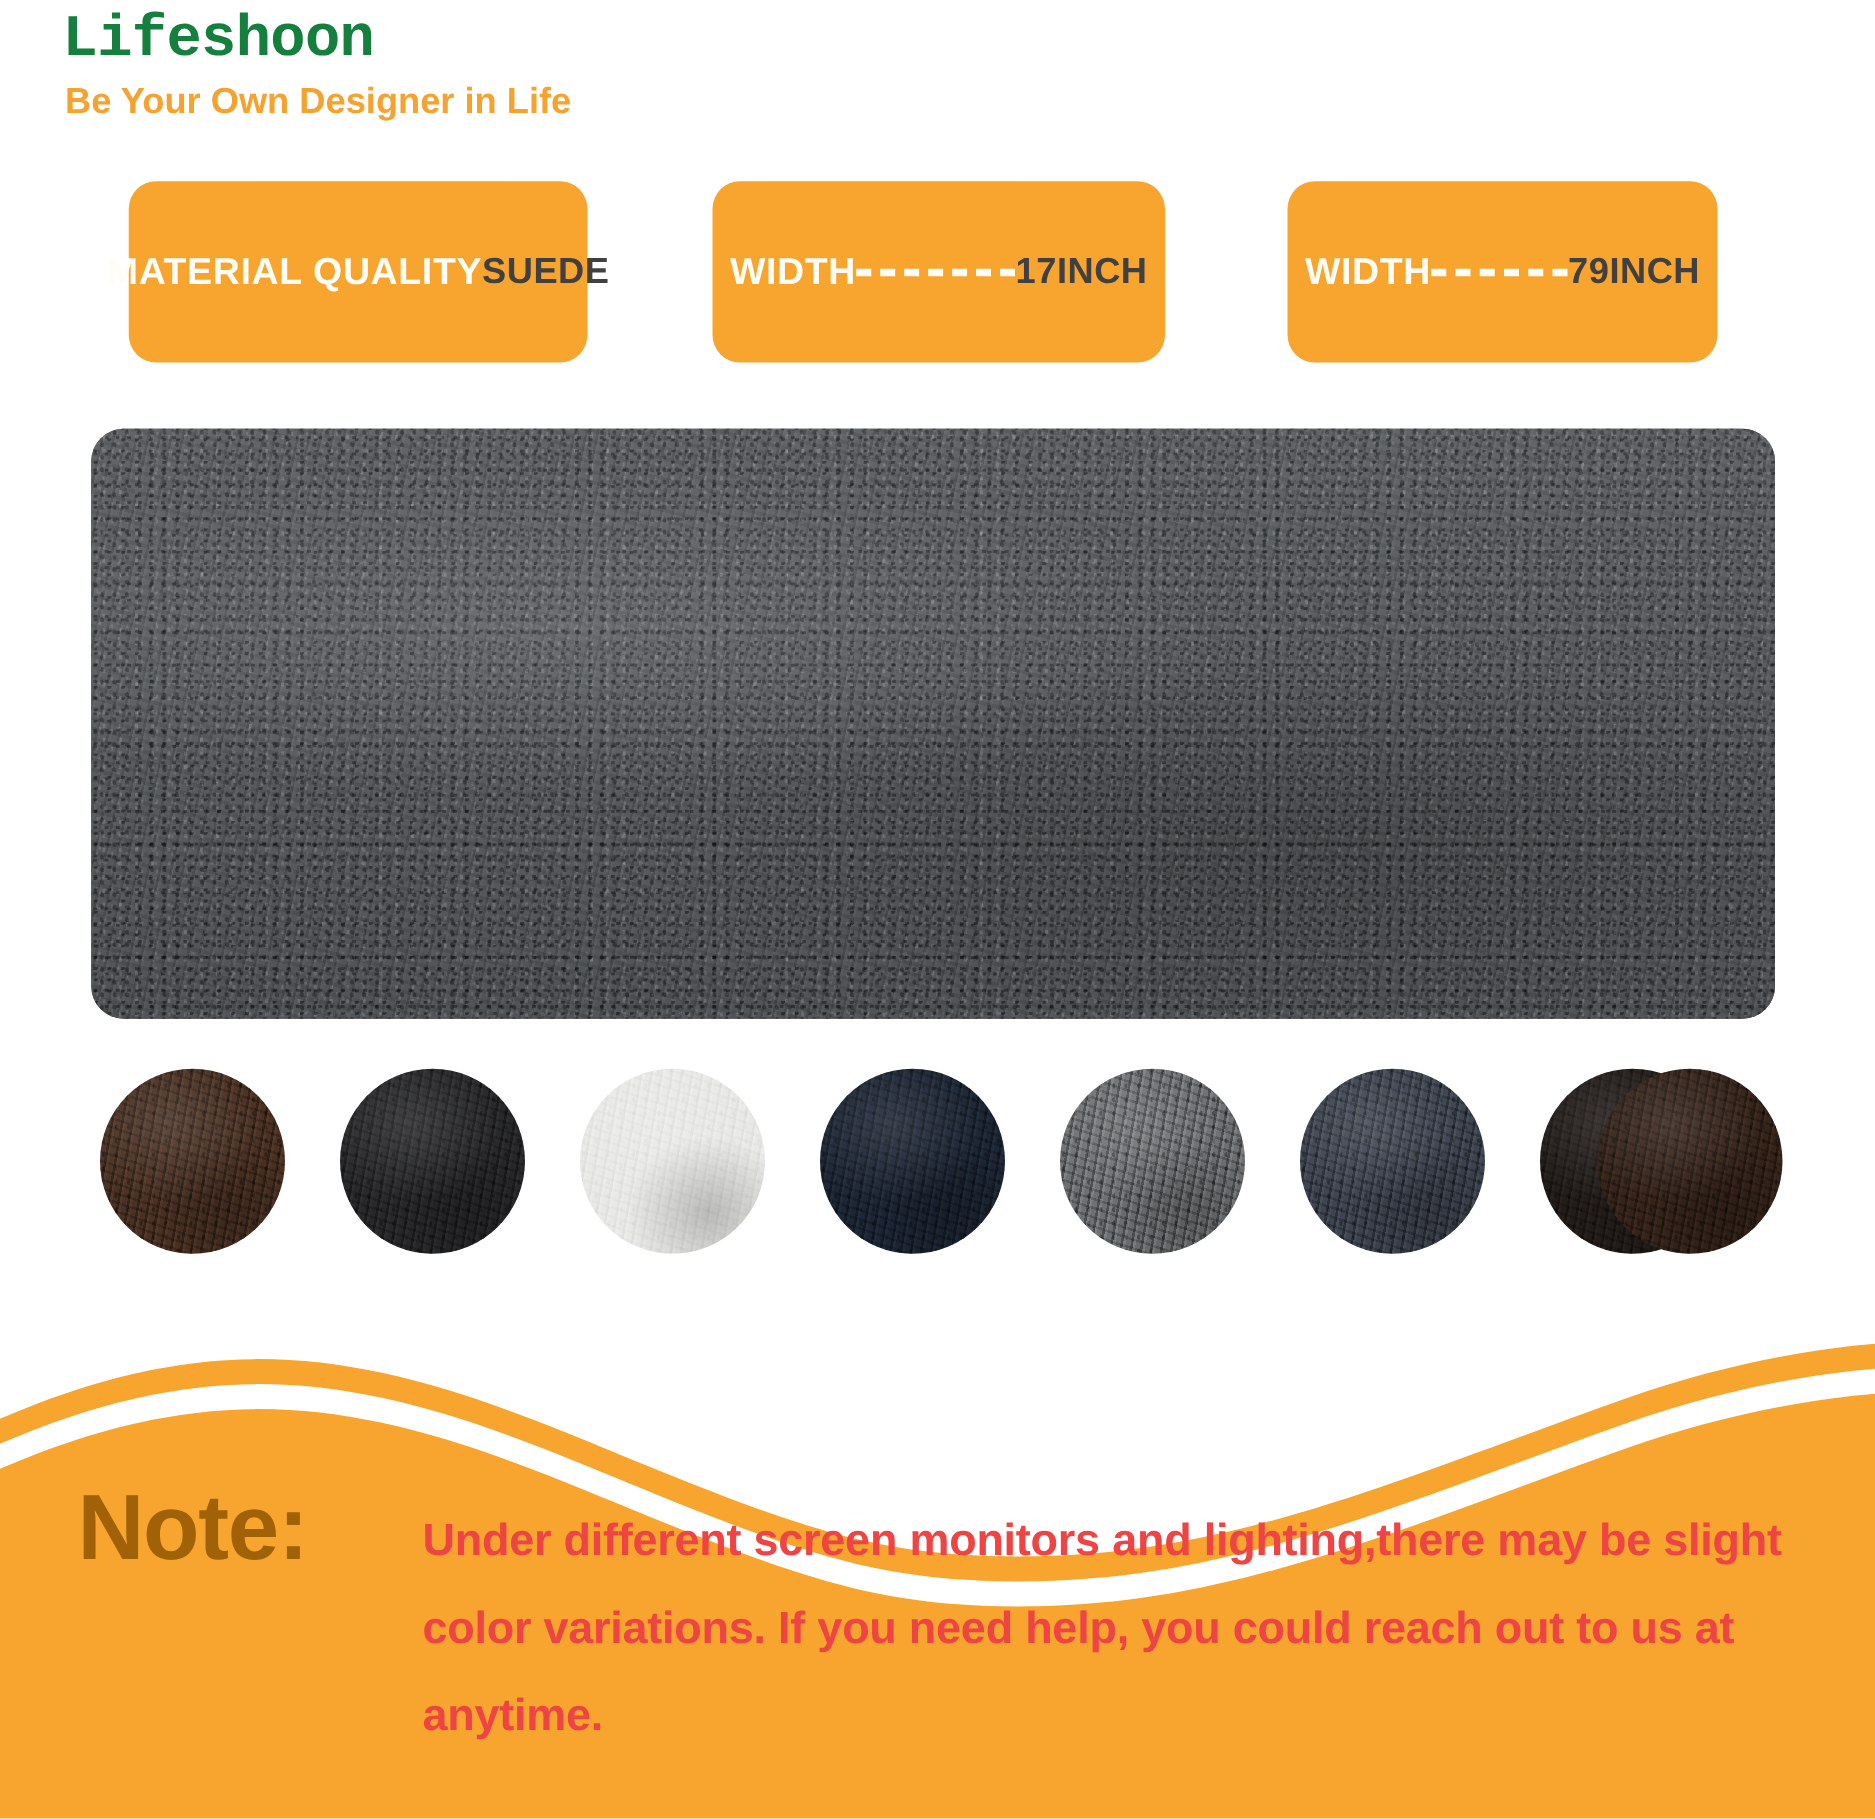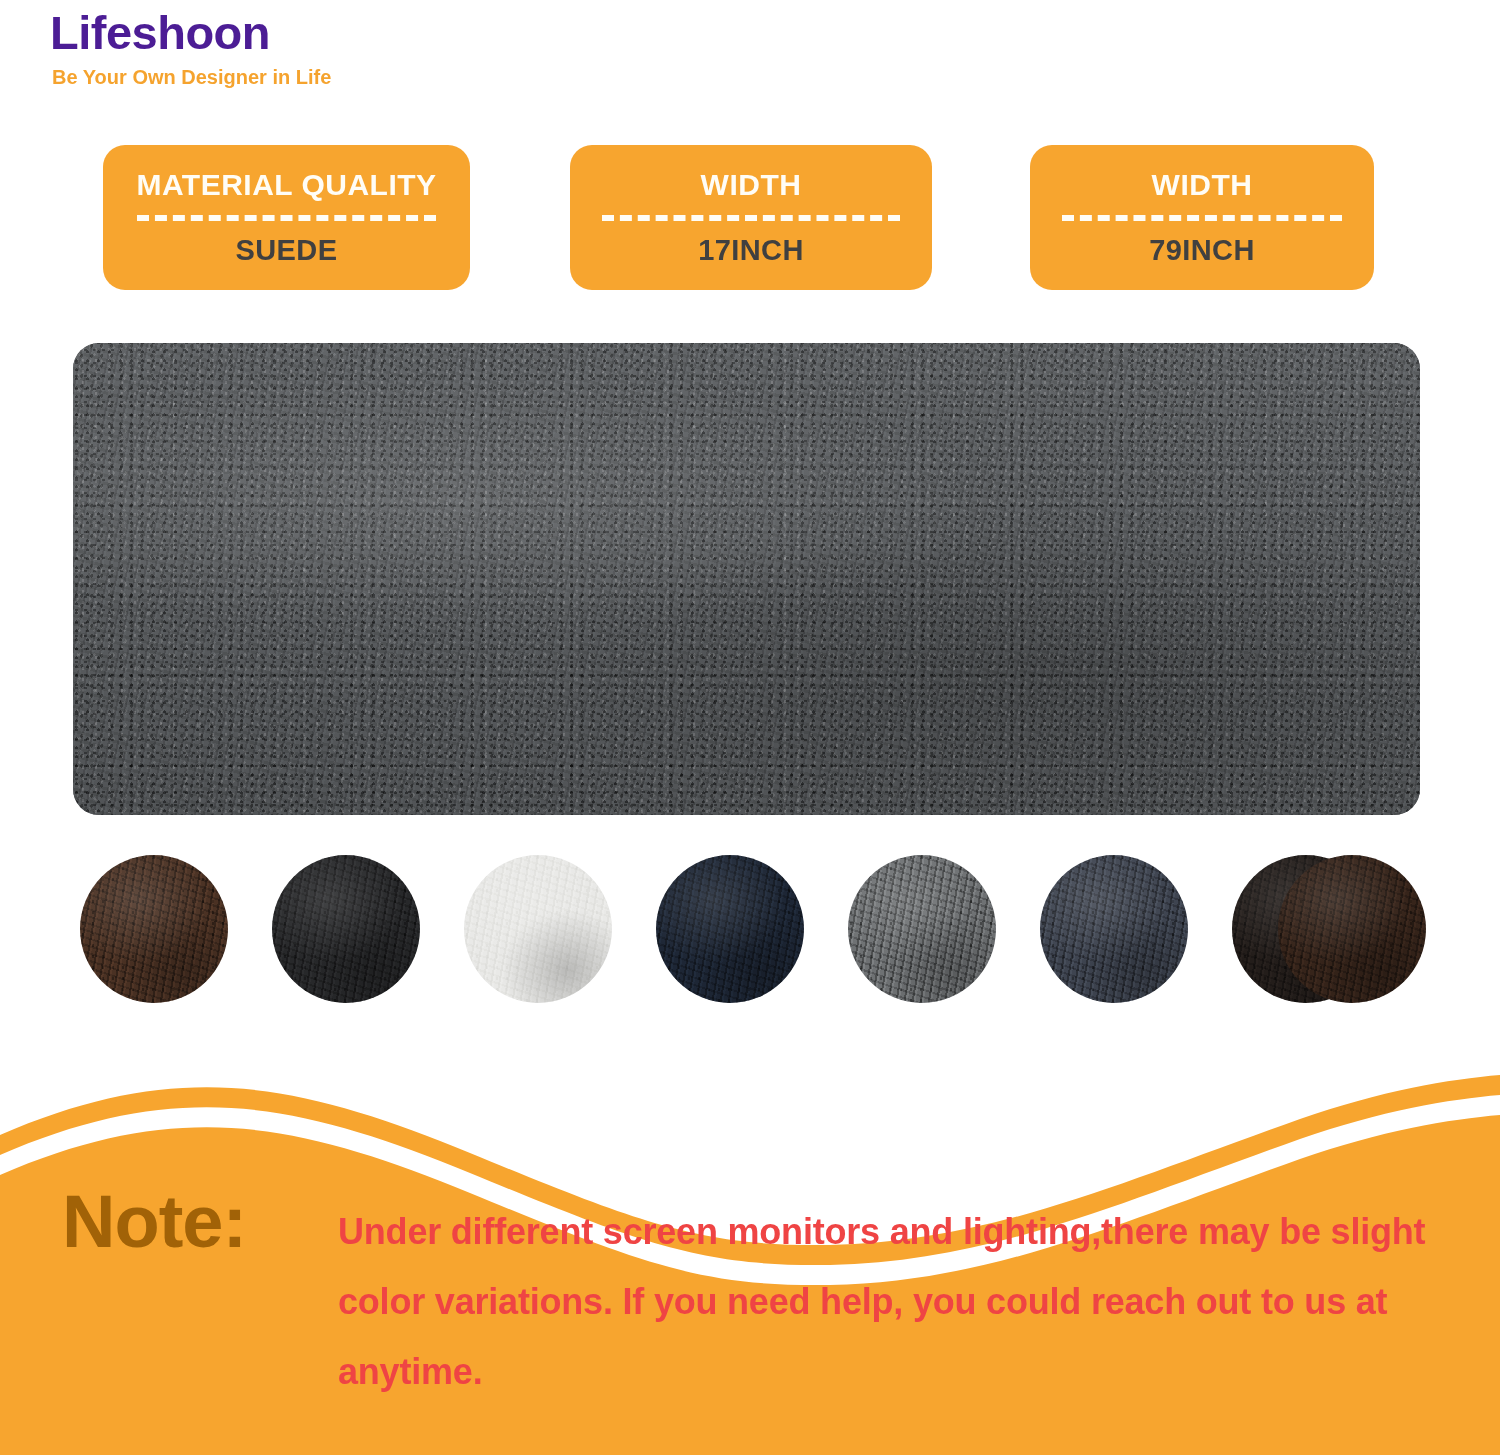--- a/index.html
+++ b/index.html
@@ -11,30 +11,30 @@
   }
   .page{position:relative;width:1500px;height:1455px;overflow:hidden;}
 
   
   .brand{position:absolute;left:50px;top:8px;}
   .brand-name{
     font-size:47px;font-weight:bold;color:#F5A32E;
     letter-spacing:-0.5px;line-height:1.05;margin:0;
   }
   .brand-tagline{
-    font-size:20px;font-weight:bold;color:#F5A32E;
+    font-size:29px;font-weight:bold;color:#F5A32E;
     letter-spacing:0px;line-height:1.1;margin:9px 0 0 2px;
   }
 
   
   .badges{position:absolute;left:0;top:145px;width:1500px;height:150px;}
   .badge{
     position:absolute;top:0;height:145px;
     background:#F7A52F;border-radius:22px;
-    display:flex;flex-direction:column;align-items:center;justify-content:center;
+    display:flex;flex-direction:row;align-items:center;justify-content:center;
     box-sizing:border-box;padding:0 14px;
   }
   .badge-1{left:103px;width:367px;}
   .badge-2{left:570px;width:362px;}
   .badge-3{left:1030px;width:344px;}
   .badge-title{
     color:#FFFDF6;font-size:30px;font-weight:bold;letter-spacing:0.5px;
     text-align:center;line-height:1;white-space:nowrap;
   }
   .badge-divider{
@@ -115,21 +115,21 @@
     color:#ef4444;font-size:36px;font-weight:bold;line-height:1.95;
     letter-spacing:-0.2px;
   }
 </style>
 </head>
 <body>
 
 <div class="page">
 
   <div class="brand">
-    <div class="brand-name" style="color: #4c1d95;">Lifeshoon</div>
+    <div class="brand-name" style="color: #15803d; font-family: Liberation Mono, monospace;">Lifeshoon</div>
     <div class="brand-tagline" style="color: rgb(245, 163, 46);">Be Your Own Designer in Life</div>
   </div>
 
   <div class="badges">
 
     <div class="badge badge-1">
       <div class="badge-title">MATERIAL QUALITY</div>
       <div class="badge-divider"></div>
       <div class="badge-value">SUEDE</div>
     </div>

